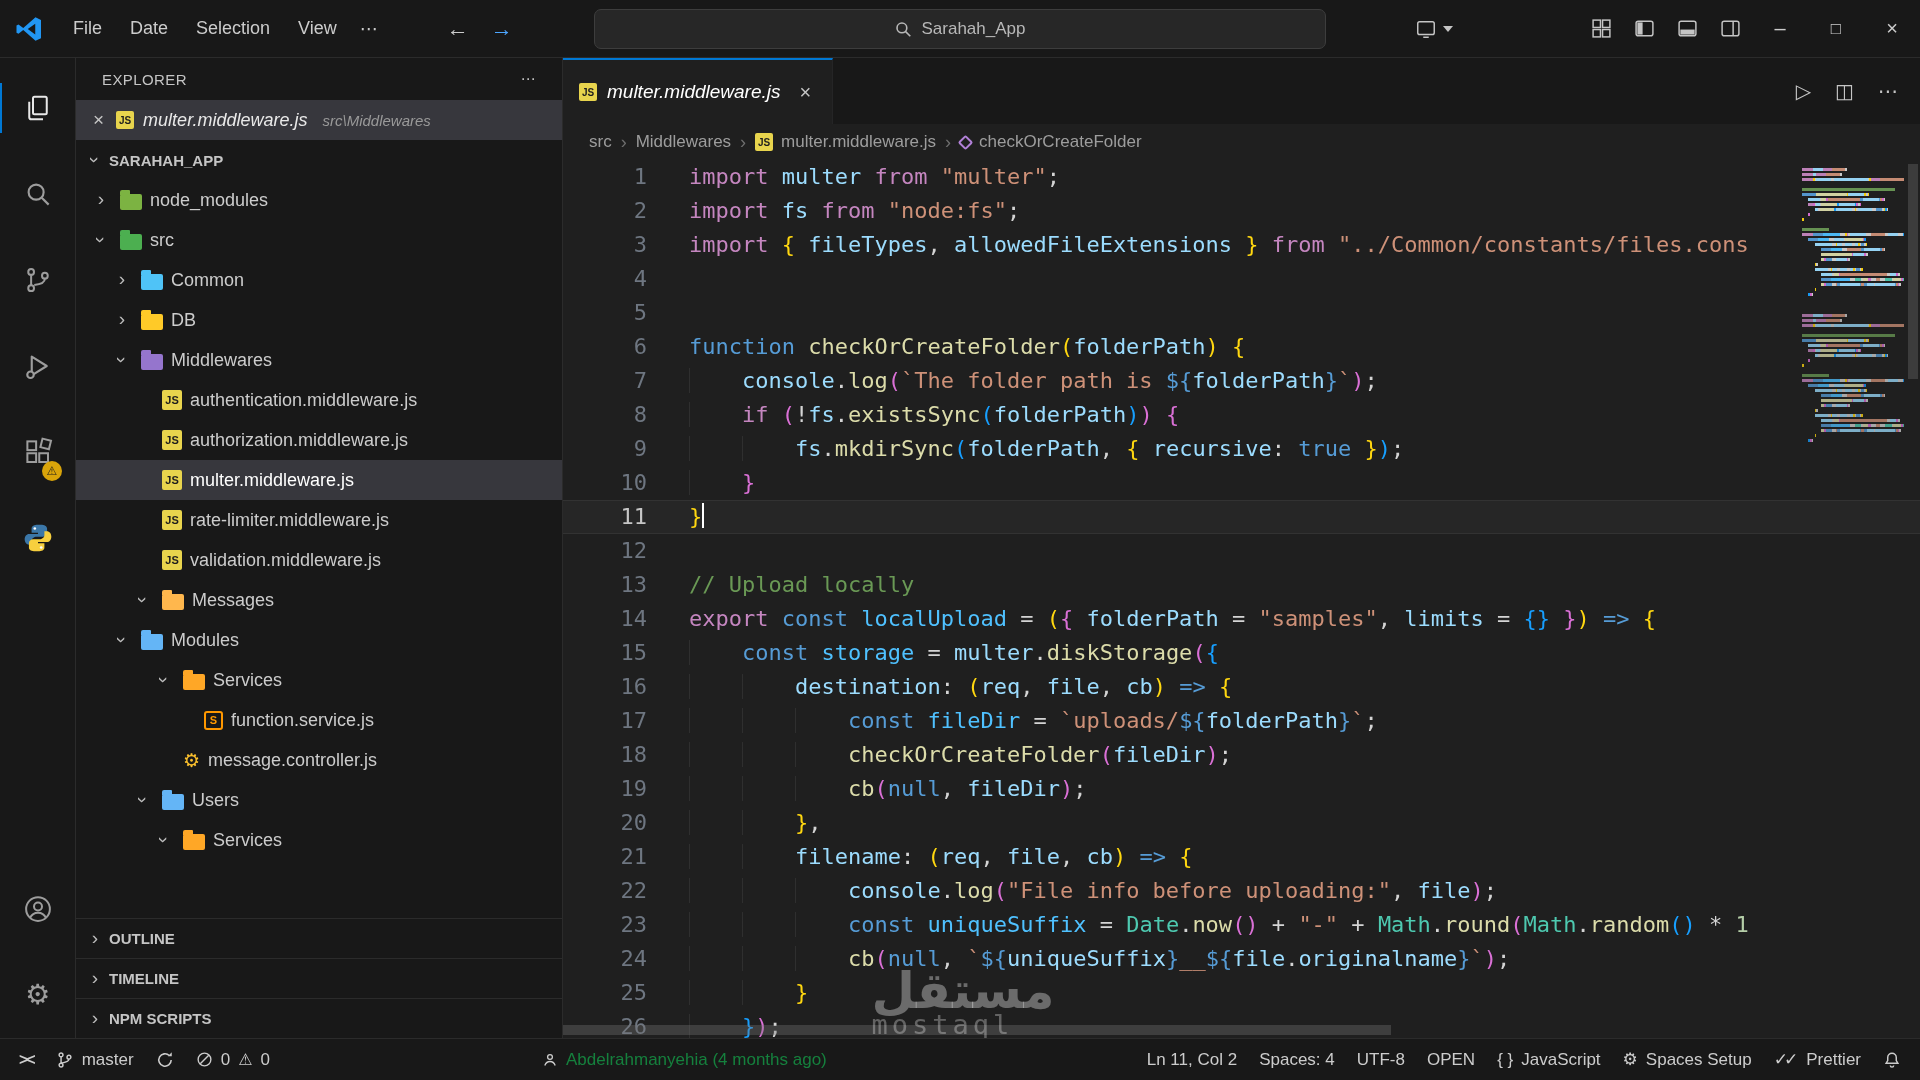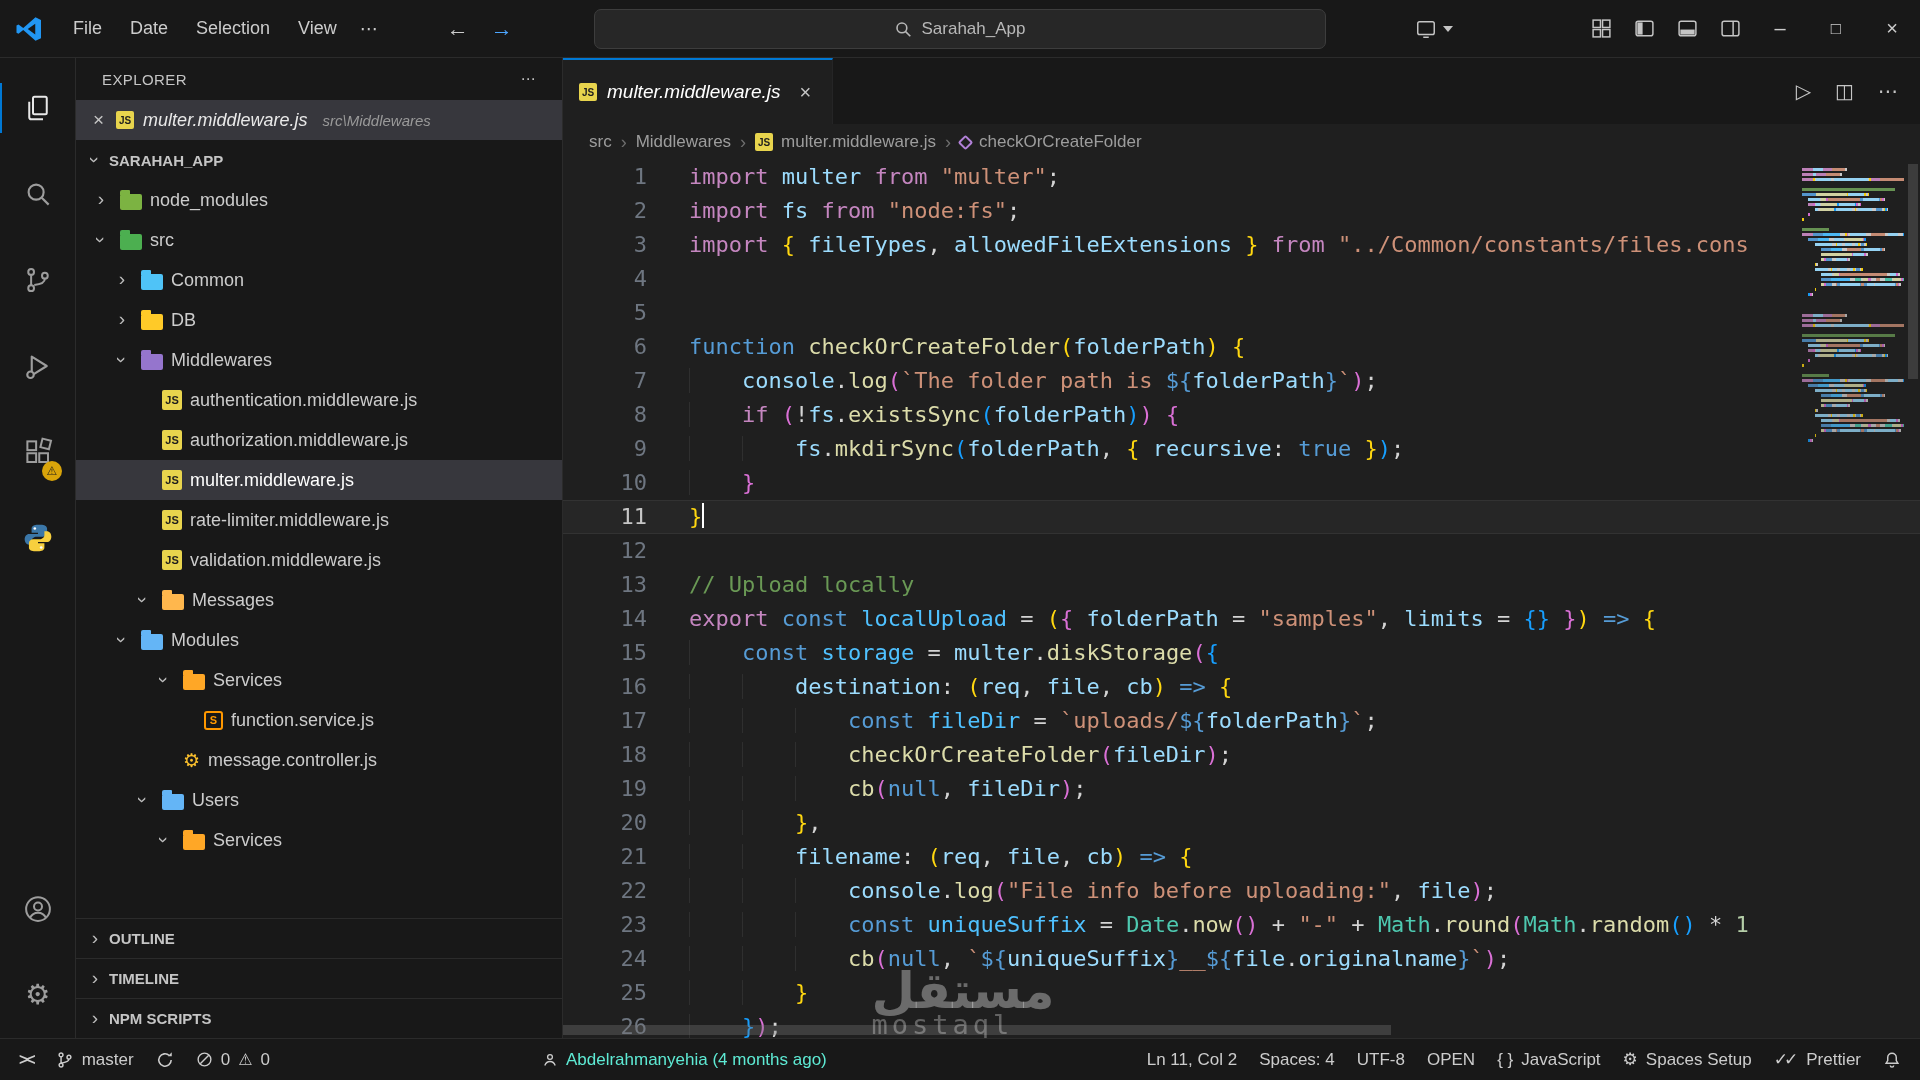--- a/index.html
+++ b/index.html
@@ -118,21 +118,21 @@
     text-align:left;pointer-events:none}
   .wm-ar{font-size:50px;font-weight:bold;color:rgba(255,255,255,.34);font-family:"DejaVu Sans",sans-serif}
   .wm-en{font-size:27px;color:rgba(255,255,255,.30);letter-spacing:4px;margin-top:0px}
 
   
   .statusbar{height:42px;background:#181818;border-top:1px solid #2b2b2b;display:flex;
     align-items:center;font-size:17px;color:#cccccc;padding:0 8px;flex-shrink:0}
   .sb-item{display:flex;align-items:center;gap:8px;padding:0 11px;height:100%;white-space:nowrap}
   .sb-left{display:flex;align-items:center;height:100%}
   .sb-right{margin-left:auto;display:flex;align-items:center;height:100%}
-  .blame{margin-left:250px;color:#5eead4}
+  .blame{margin-left:250px;color:#15803d}
   .remote-glyph{font-weight:bold;letter-spacing:-2px;font-size:16px}
   .warn-glyph{font-size:16px}
   .checks{letter-spacing:-4px;padding-right:4px}
   svg.ic{display:block}
 </style>
 </head>
 <body>
 
 <div id="app">
 

